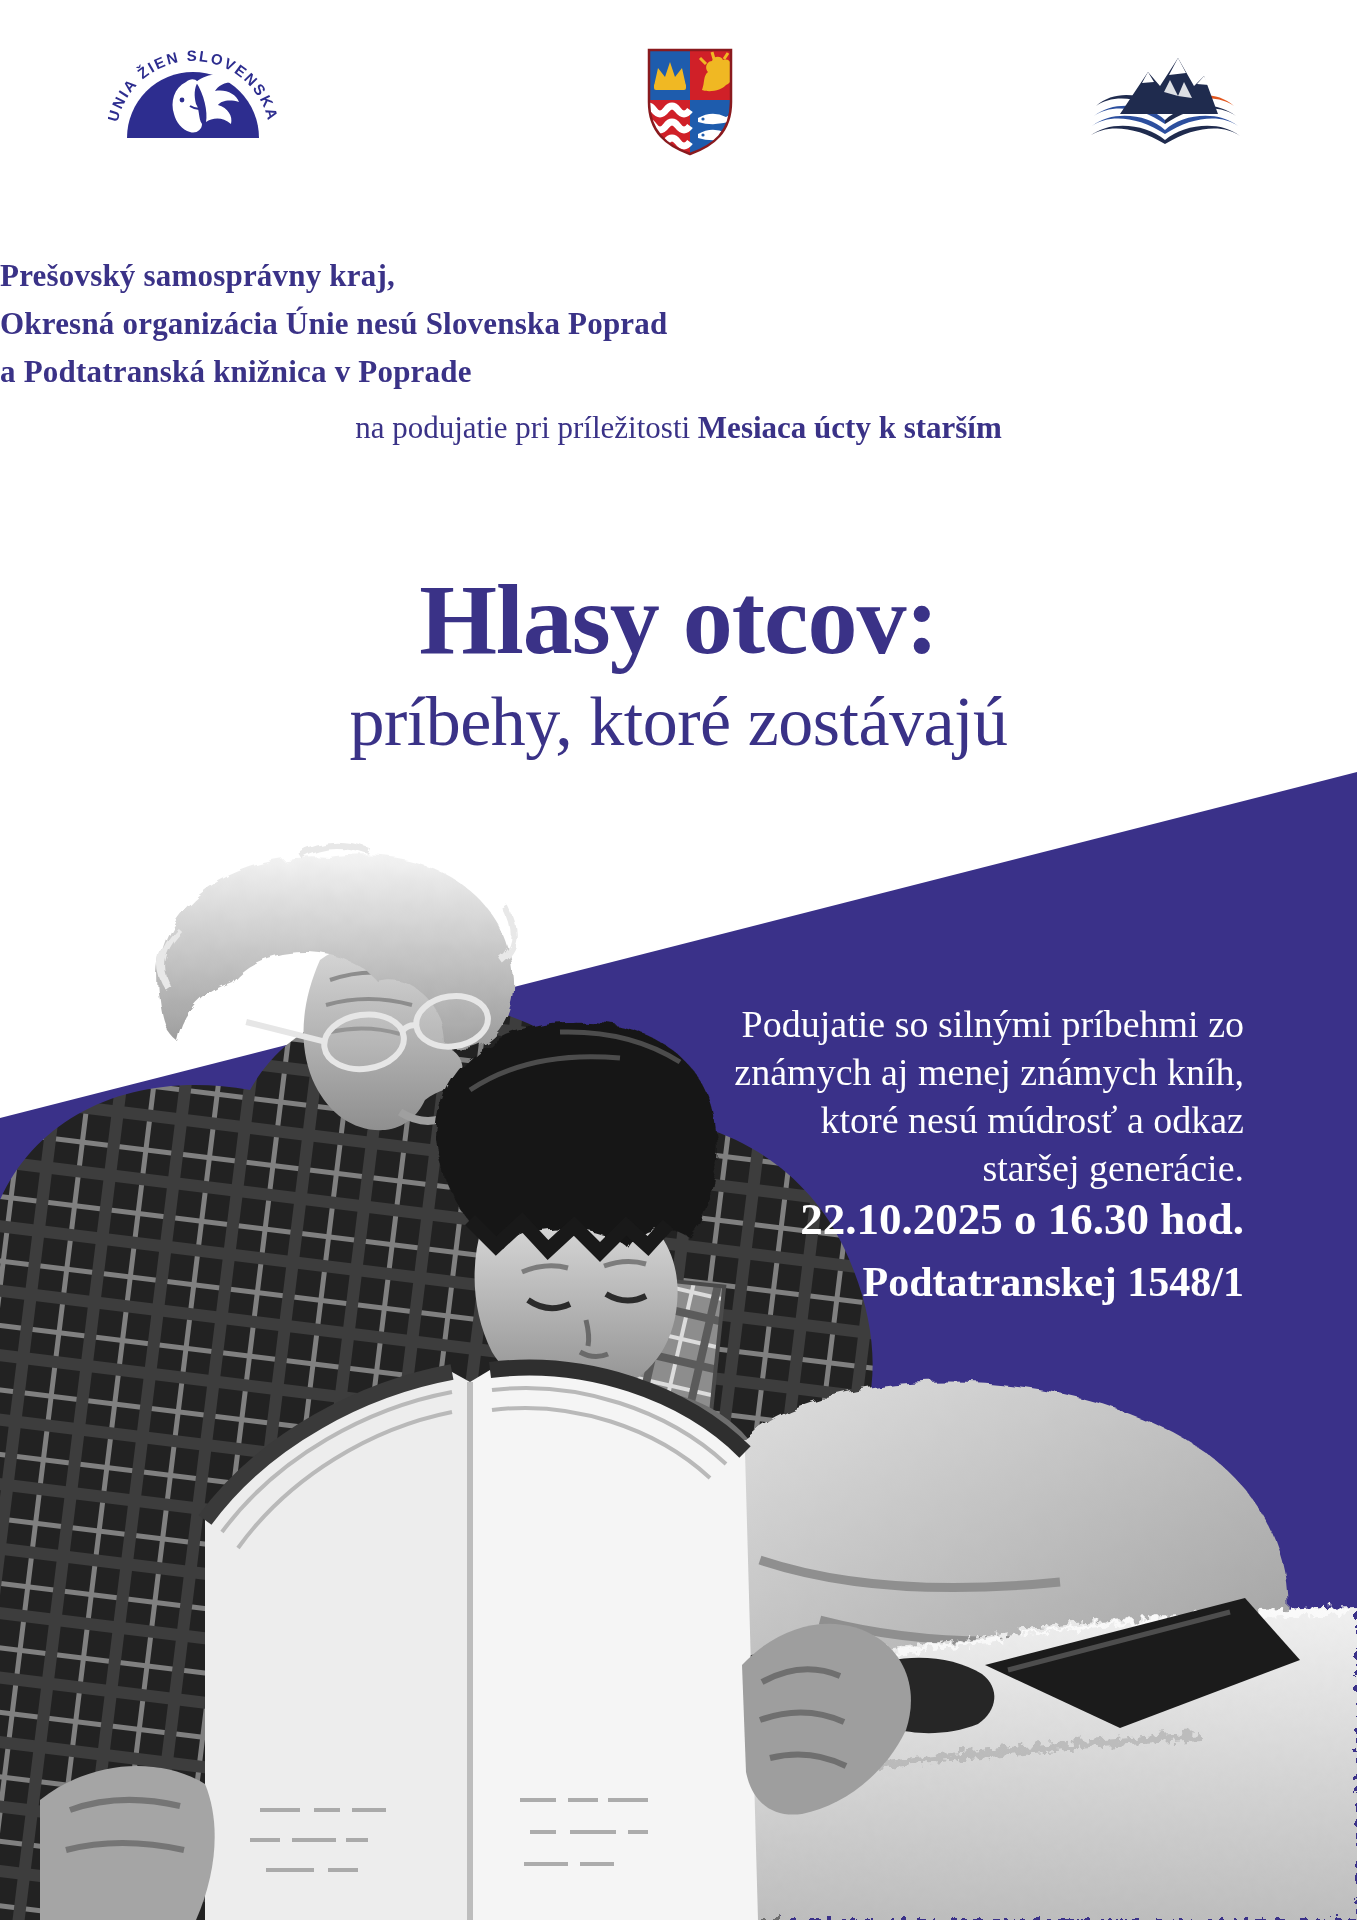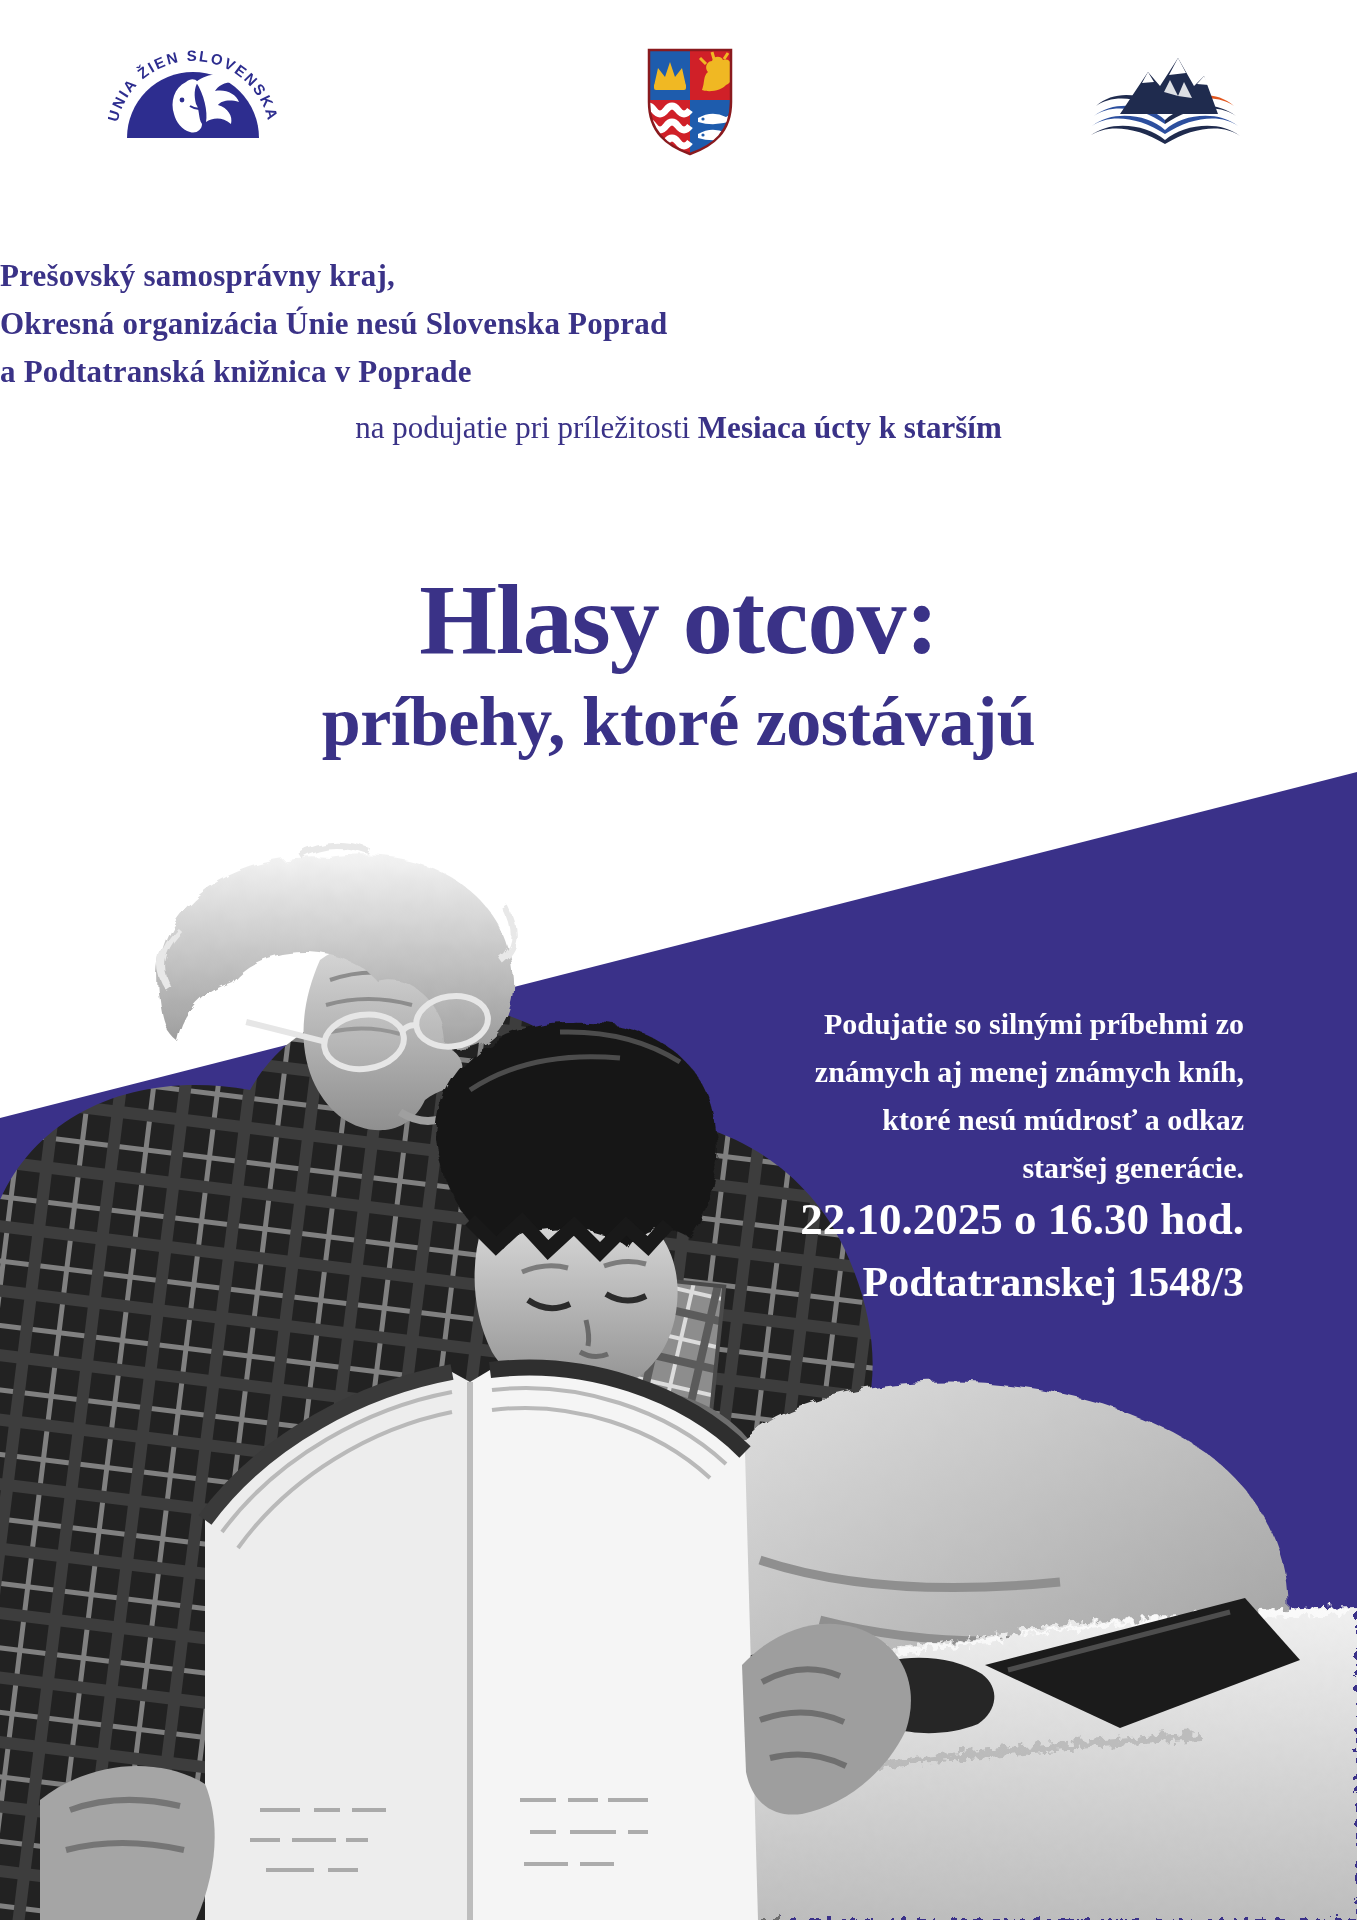--- a/index.html
+++ b/index.html
@@ -15,27 +15,27 @@
   .logo-kniznica{left:1090px;top:52px;width:150px;height:104px;}
   
   .org-block{left:0;top:208px;width:1357px;text-align:left;margin-top:44px;}
   .org-line{font-size:31px;line-height:48px;font-weight:600;letter-spacing:.2px;}
   .invite-block{left:0;top:404px;width:1357px;text-align:center;}
   .invite-line{font-size:31px;line-height:48px;font-weight:500;}
   .invite-line b{font-weight:700;}
   
   .title-block{left:0;top:564px;width:1357px;text-align:center;}
   .title-1{font-size:100px;line-height:112px;font-weight:700;letter-spacing:-1px;}
-  .title-2{font-size:70px;line-height:92px;font-weight:700;letter-spacing:-.5px;}
+  .title-2{font-size:70px;line-height:92px;font-weight:400;letter-spacing:-.5px;}
   
   .band-svg{left:0;top:0;width:1357px;height:1920px;z-index:1;}
   .photo-svg{left:0;top:660px;width:1357px;height:1260px;z-index:2;}
   
   .details-block{right:113px;top:1000px;width:600px;text-align:right;z-index:3;color:#ffffff;}
-  .desc-line{font-size:30px;line-height:48px;font-weight:700;}
+  .desc-line{font-size:38px;line-height:48px;font-weight:400;}
   .datetime{font-size:45px;line-height:54px;font-weight:700;}
   .address{font-size:42px;line-height:52px;font-weight:600;margin-top:10px;}
   .z3{z-index:3;}
 </style>
 </head>
 <body>
 
 <div class="poster">
 
   <svg class="abs band-svg" viewBox="0 0 1357 1920" aria-hidden="true">
@@ -253,16 +253,16 @@
     <div class="title-1">Hlasy otcov:</div>
     <div class="title-2">príbehy, ktoré zostávajú</div>
   </div>
 
   <div class="abs details-block">
     <div class="desc-line">Podujatie so silnými príbehmi zo</div>
     <div class="desc-line">známych aj menej známych kníh,</div>
     <div class="desc-line">ktoré nesú múdrosť a odkaz</div>
     <div class="desc-line">staršej generácie.</div>
     <div class="datetime">22.10.2025 o 16.30 hod.</div>
-    <div class="address">Podtatranskej 1548/3</div>
+    <div class="address">Podtatranskej 1548/1</div>
   </div>
 
 </div>
 
 </body></html>

